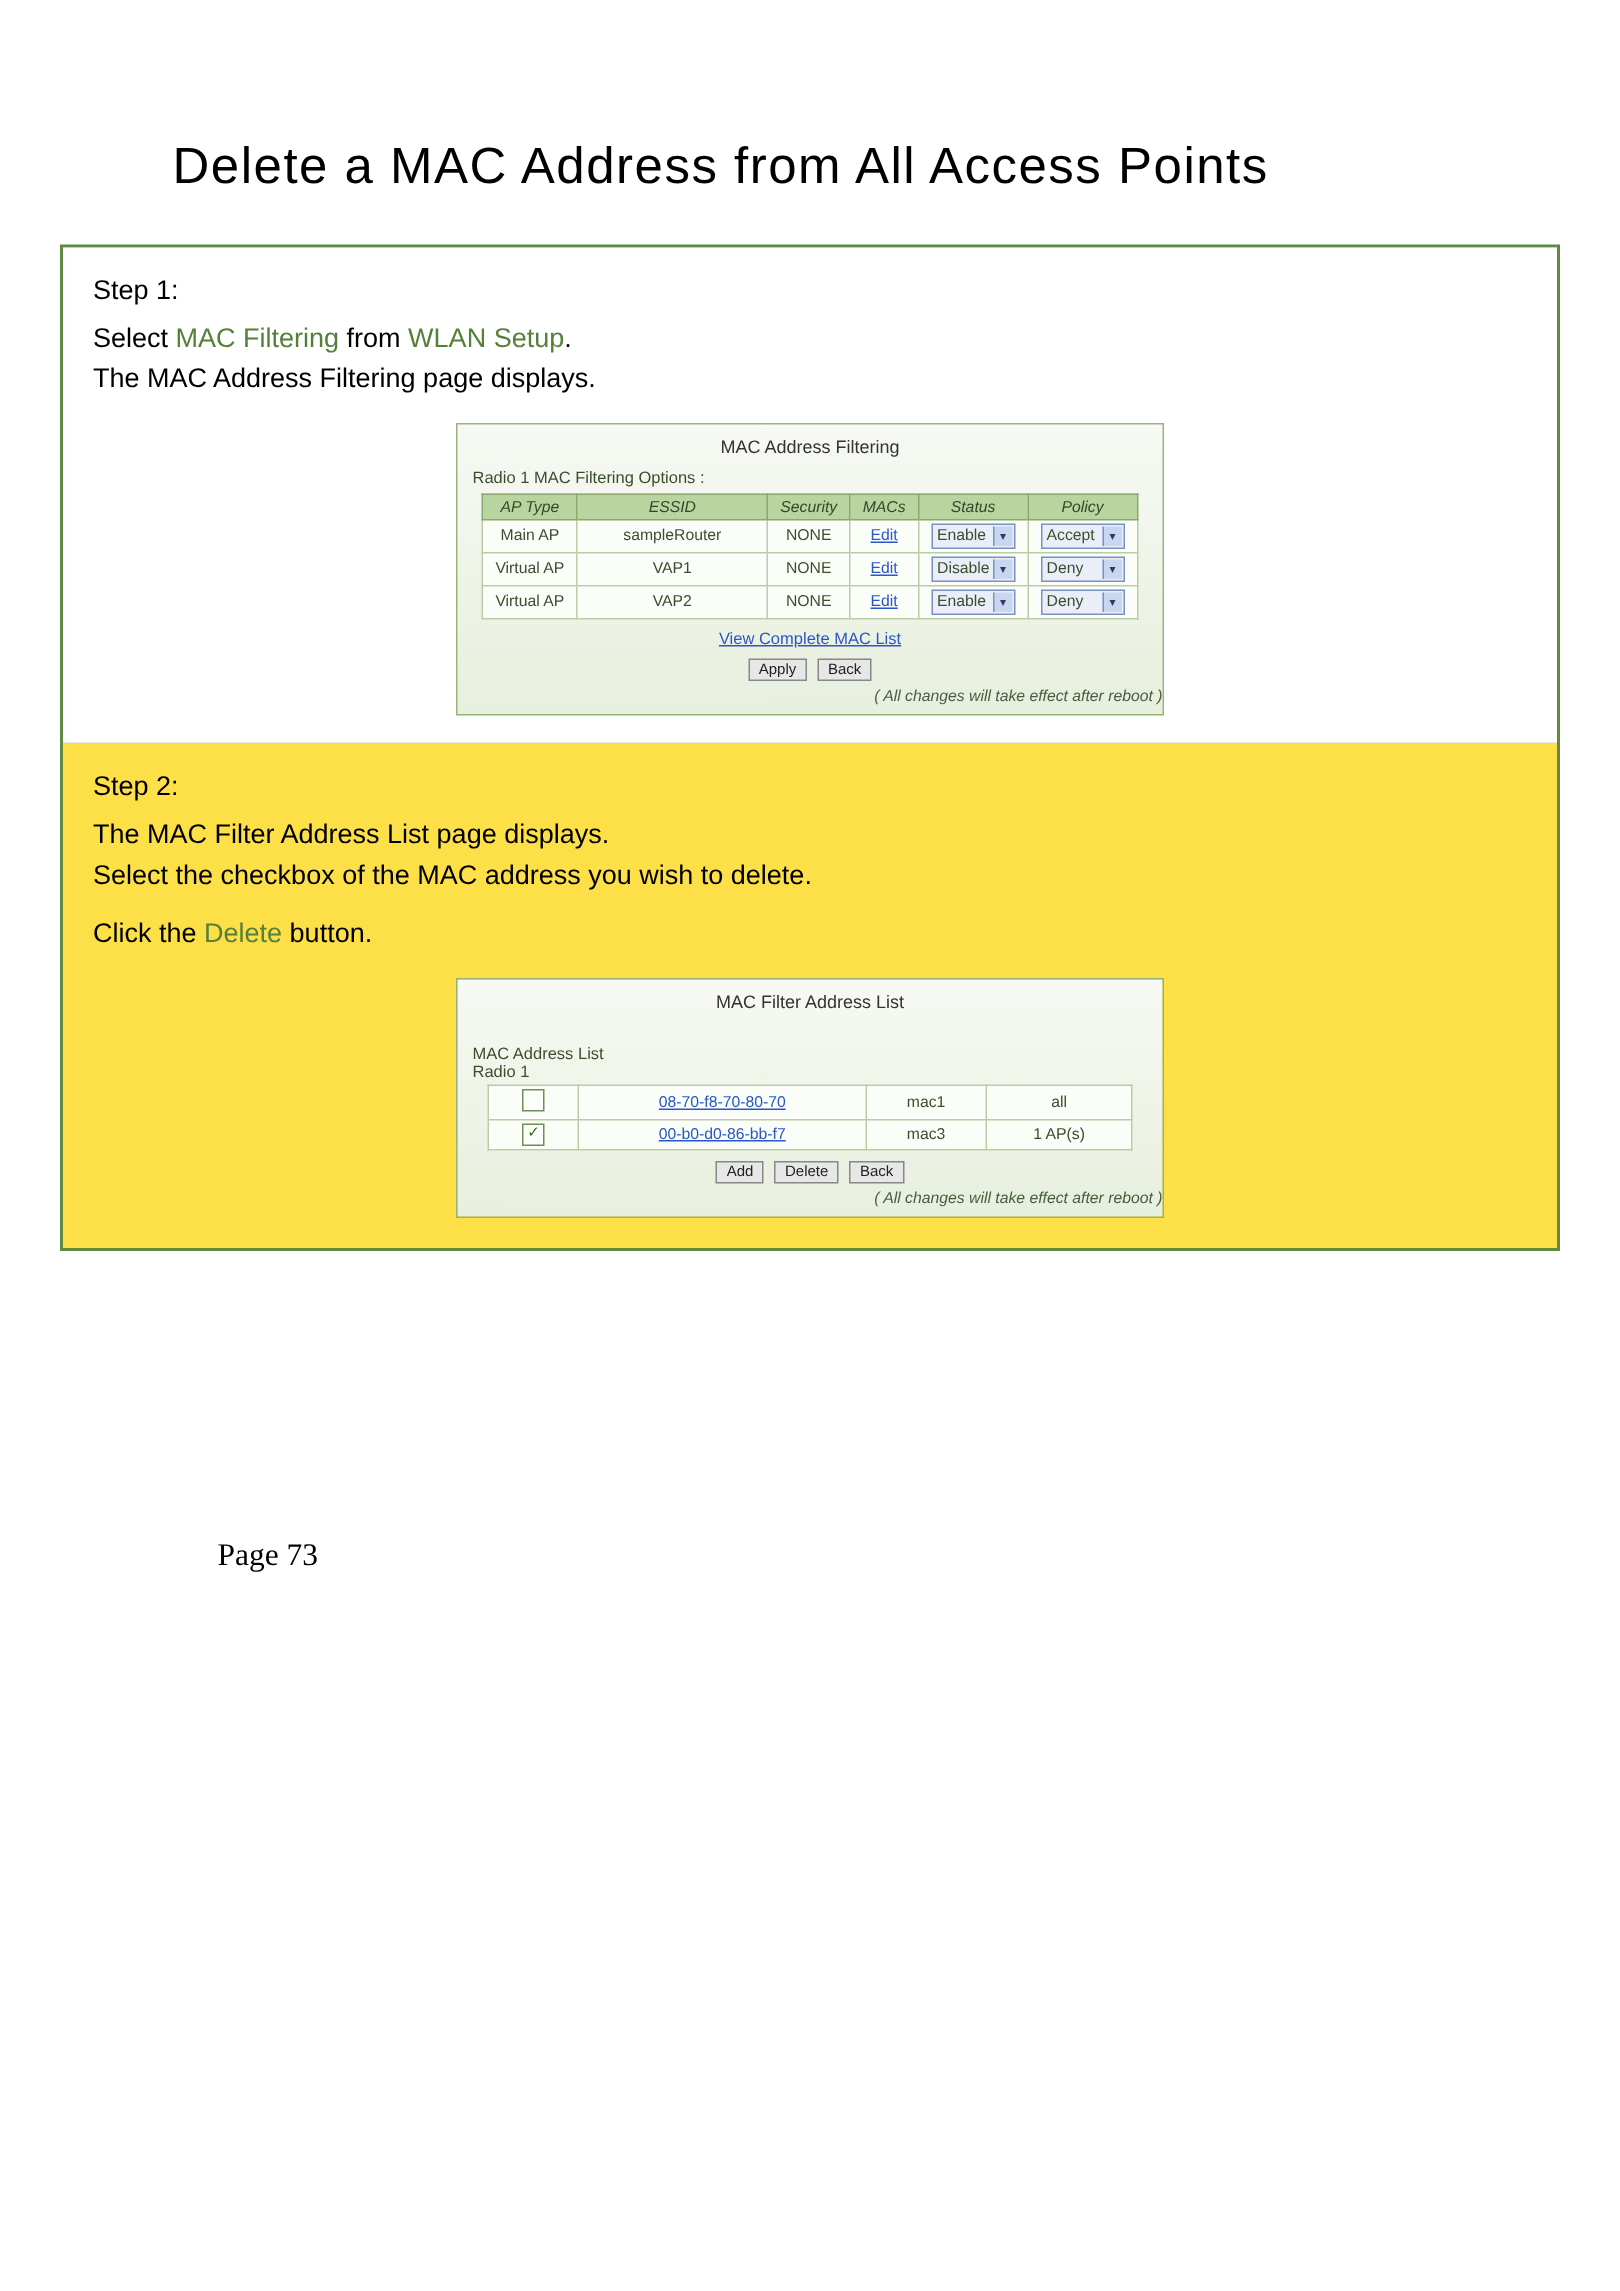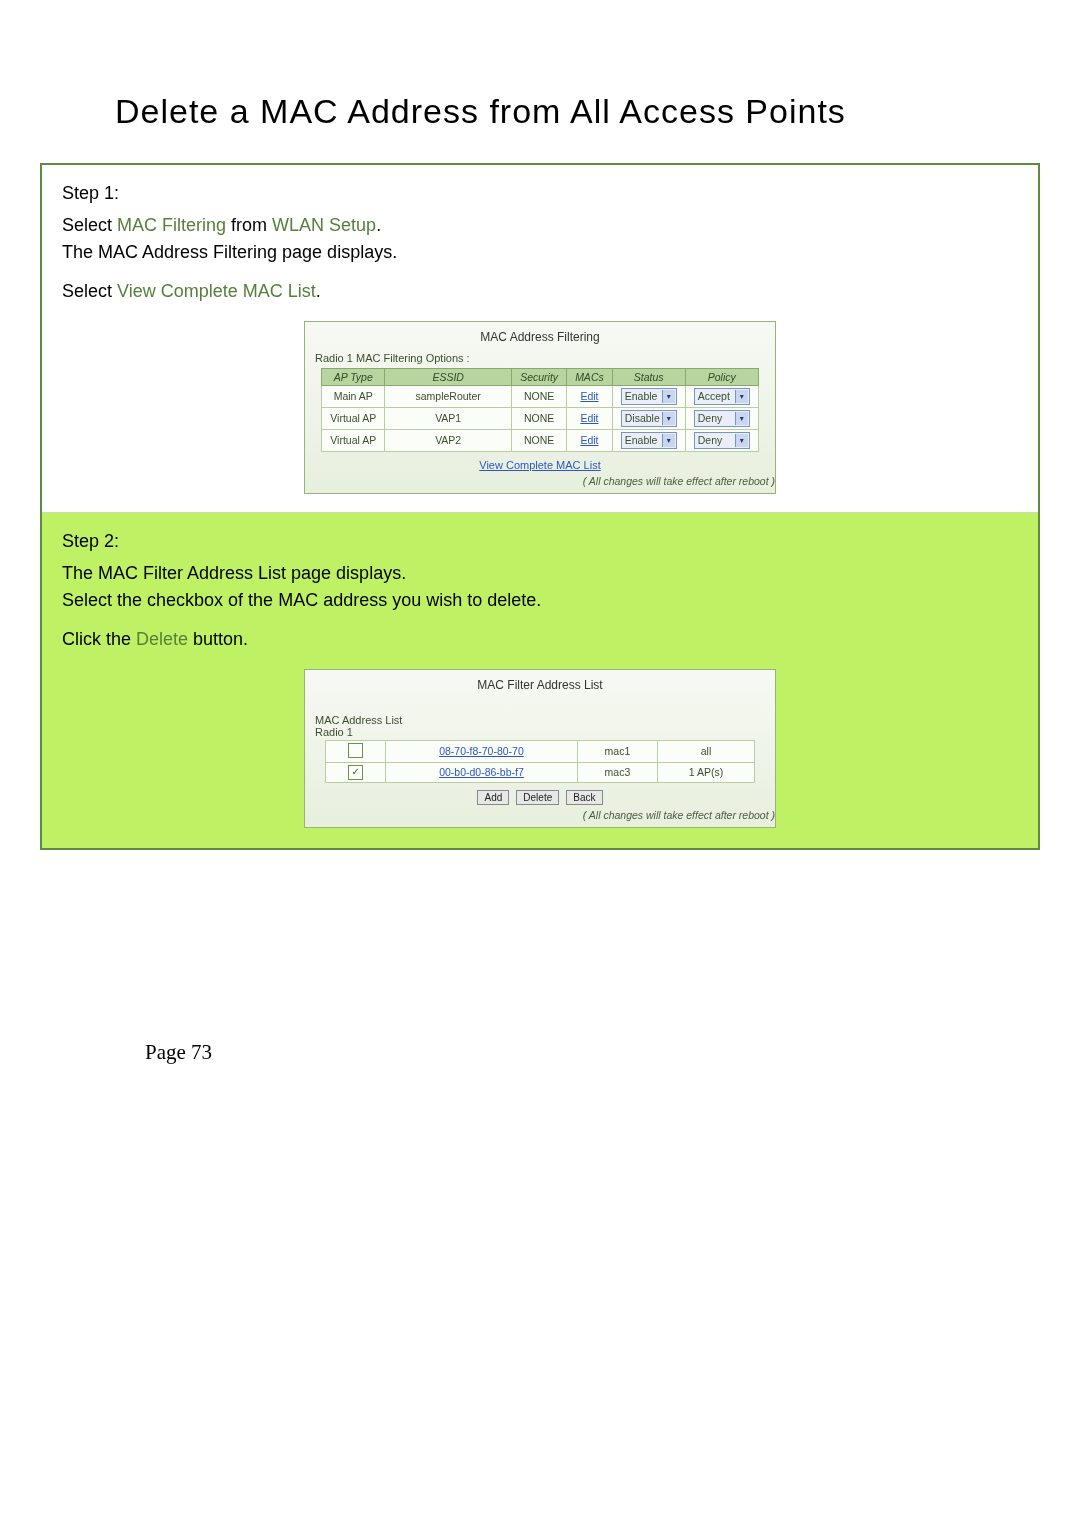--- a/index.html
+++ b/index.html
@@ -20,21 +20,21 @@
   border: 2px solid #5f8a3f;
   margin: 10px 40px 20px 40px;
   overflow: hidden;
 }
 .step1-band {
   background: #fff;
   padding: 18px 20px 10px 20px;
   border-bottom: 1px solid #c9dbb7;
 }
 .step2-band {
-  background: #bef264;
+  background: #fde047;
   padding: 18px 20px 12px 20px;
 }
 .step-label {
   font-size: 18px;
   margin-bottom: 8px;
 }
 .step-body {
   font-size: 18px;
   line-height: 1.5;
   margin-bottom: 12px;
@@ -147,23 +147,20 @@
 
 <div class="page-title">Delete a MAC Address from All Access Points</div>
 
 <div class="step-box">
 
   <div class="step1-band">
     <div class="step-label">Step 1:</div>
     <div class="step-body">
       <span>Select </span><span class="step-link">MAC Filtering</span><span> from </span><span class="step-link">WLAN Setup</span><span>.</span><br>
       <span>The MAC Address Filtering page displays.</span>
-    </div>
-    <div class="step-body">
-      <span>Select </span><span class="step-link">View Complete MAC List</span><span>.</span>
     </div>
 
     <div class="panel-wrap">
       <div class="panel">
         <div class="panel-title">MAC Address Filtering</div>
         <div class="subhead">Radio 1 MAC Filtering Options :</div>
         <table class="tbl">
           <tbody>
               <tr>
             <th>AP Type</th>
@@ -213,20 +210,24 @@
             <td><span class="select-box">
                     <span>Deny</span>
                     <span class="arrow">▾</span>
                   </span></td>
           </tr>
         </tbody>
           </table>
         <div class="actions">
           <span class="link">View Complete MAC List</span>
         </div>
+        <div class="actions">
+          <span class="btn">Apply</span>
+          <span class="btn">Back</span>
+        </div>
         <div class="italic-note">( All changes will take effect after reboot )</div>
       </div>
     </div>
   </div>
 
   <div class="step2-band">
     <div class="step-label">Step 2:</div>
     <div class="step-body">
       <span>The MAC Filter Address List page displays.</span><br>
       <span>Select the checkbox of the MAC address you wish to delete.</span>

